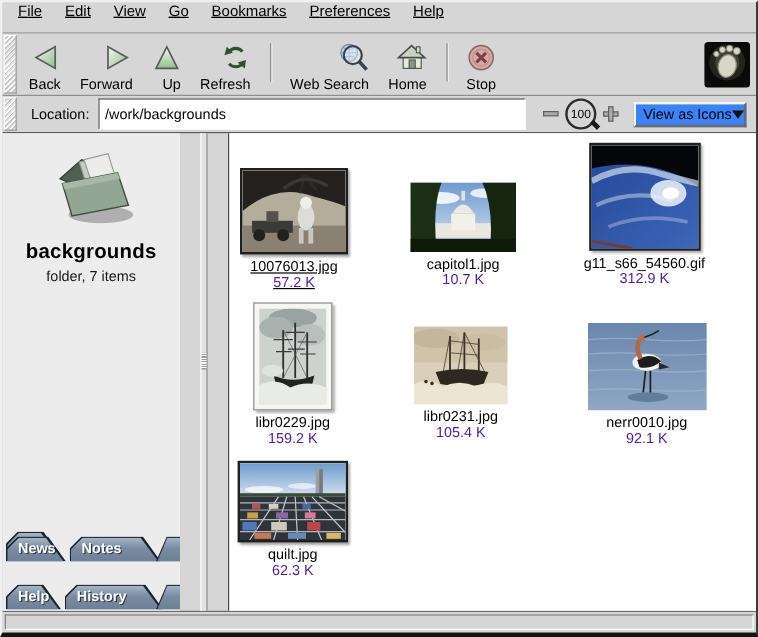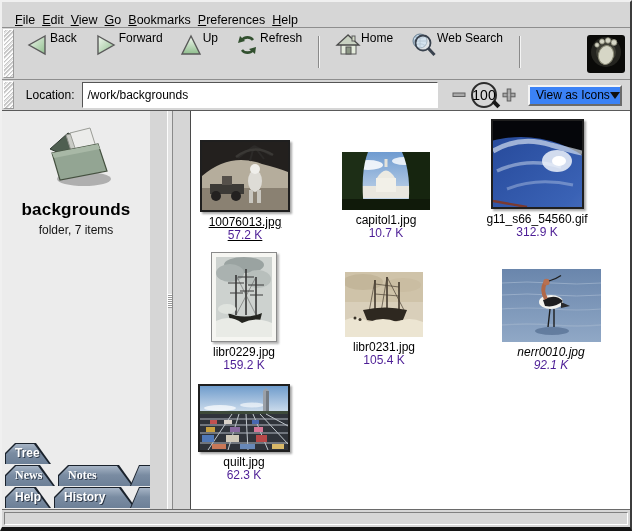--- a/index.html
+++ b/index.html
@@ -7,51 +7,51 @@
   .window {
     position:relative; width:632px; height:531px;
     background:#d6d6d6;
     border-style:solid; border-width:2px 2px 4px 2px;
     border-color:#f0f0f0 #3c3c3c #141414 #f0f0f0;
     font-family:"Liberation Sans","DejaVu Sans",sans-serif;
     font-size:12px; color:#000;
     display:flex; flex-direction:column; overflow:hidden;
   }
   
-  .menubar { height:26px; display:flex; align-items:flex-end; gap:7px;
-    padding:0 0 0 13px; border-bottom:1px solid #8e8e8e; background:#d6d6d6; }
+  .menubar { height:26px; display:flex; align-items:flex-start; gap:19px;
+    padding:0 0 0 13px; border-bottom:1px solid #8e8e8e; background:#d6d6d6;text-decoration:underline; }
   .menu-item { display:inline-block; cursor:default; font-size:12.5px; }
   .menu-item::first-letter { text-decoration:underline; }
   
   .toolbar { height:52px; display:flex; align-items:center;
     border-bottom:1px solid #8e8e8e; background:#d6d6d6; }
   .grip { align-self:stretch; width:11px; margin:1px 2px 1px 1px;
     border:1px solid #9a9a9a; border-top-color:#fff; border-left-color:#fff;
     background:repeating-linear-gradient(135deg,#fdfdfd 0 1px,#c6c6c6 1px 2px,#e2e2e2 2px 3px); }
-  .tbtn { display:flex; align-items:flex-start; justify-content:flex-end;
+  .tbtn { display:flex; flex-direction:column; align-items:flex-end; justify-content:flex-end;
     height:46px; padding:0 6px; margin:0 2px; }
   .tbtn .ticon { height:29px; display:flex; align-items:center; }
   .tbtn .tlabel { font-size:12px; line-height:14px; white-space:nowrap; }
   .tsep { width:1px; height:32px; background:#8a8a8a; box-shadow:1px 0 0 #f4f4f4;
     margin:0 8px; align-self:flex-start; margin-top:8px; }
   .throbber { margin-left:auto; margin-right:5px; width:38px; height:38px;
     background:#0a0a08; border-radius:3px; display:flex; align-items:center; justify-content:center; }
   
   .locbar { height:31px; display:flex; align-items:center;
     border-bottom:1px solid #5a5a5a; background:#d6d6d6; }
   .loc-label { margin:0 8px 0 10px; white-space:nowrap; }
   .loc-input { width:364px; height:20px; border:1px solid #777;
     border-top-color:#555; border-left-color:#555;
     border-bottom-color:#fff; border-right-color:#fff;
     background:#fff; font:12px "Liberation Sans","DejaVu Sans",sans-serif; padding:12px 4px; }
   .zoomctl { display:flex; align-items:center; margin-left:14px; gap:5px; }
   .zbtn { width:14px; height:14px; display:flex; align-items:center; justify-content:center; }
   .zoom-ind { position:relative; width:26px; height:26px; border:2px solid #2c2c2c;
     border-radius:50%; display:flex; align-items:center; justify-content:center;
-    font-size:14px; background:#d6d6d6; }
+    font-size:10px; background:#d6d6d6; }
   .zoom-handle { position:absolute; right:-5px; bottom:0px; width:8px; height:4px;
     background:#161616; transform:rotate(45deg); }
   .viewsel { margin-left:12px; margin-right:8px; width:94px; height:21px;
     display:flex; align-items:center; padding:0 6px;
     background:#3b82f6; border:2px solid; border-color:#f4f4f4 #6a6a6a #6a6a6a #f4f4f4; }
   .viewsel .vlabel { flex:1; font-size:12px; white-space:nowrap; }
   .chev { width:0; height:0; border-left:5px solid transparent; border-right:5px solid transparent;
     border-top:7px solid #101010; }
   
   .main { flex:1; display:flex; min-height:0;gap:17px; }
@@ -60,21 +60,21 @@
   .folder-wrap { margin-top:12px; }
   .sb-title { margin-top:8px; font-size:17px; font-weight:bold; letter-spacing:.2px; }
   .sb-line { margin-top:3px; font-size:12px; color:#151515; }
   .splitter { width:6px; background:#e2e2e2; border-left:1px solid #fcfcfc;
     border-right:1px solid #8a8a8a; position:relative; }
   .split-grip { position:absolute; left:0; right:0; top:46%; height:14px;
     background:repeating-linear-gradient(#fff 0 1px,#9a9a9a 1px 2px); }
   .content { flex:1; position:relative; background:#fff; border-left:1px solid #4a4a4a; overflow:hidden; }
   
   .tab-row { position:absolute; left:3px; right:0; height:22px; display:flex; gap:3px; }
-  .row-tree { bottom:44px; } .row-news { bottom:22px;font-family:Liberation Serif, serif; } .row-help { bottom:0; }
+  .row-tree { bottom:44px; } .row-news { bottom:40px; } .row-help { bottom:0; }
   .tab { position:relative; height:21px; }
   .t-edge,.t-fill { position:absolute;
     clip-path:polygon(0 100%,0 10px,10px 0,calc(100% - 15px) 0,100% 100%); }
   .t-edge { inset:0; background:#1a222c; }
   .t-fill { left:1px; top:1px; right:2px; bottom:0;
     background:linear-gradient(#a7b5c6,#7a8ca2 45%,#6d8097); }
   .t-label { position:absolute; left:10px; top:0; line-height:21px; color:#fff;
     font-size:12px; font-weight:600; text-shadow:1px 1px 0 rgba(22,30,42,.75); }
   .tab-sliver { position:absolute; right:0; top:0; width:20px; height:21px; }
   .s-edge,.s-fill { position:absolute; clip-path:polygon(45% 0,100% 0,100% 100%,0 100%); }
@@ -88,21 +88,21 @@
     font-size:11px; line-height:12px; padding-left:4px; }
   
   .file-item { position:absolute; width:140px; display:flex; flex-direction:column; align-items:center; }
   .thumb { display:block; }
   .framed { border:2px solid #1f1f1f; box-shadow:2px 2px 2px rgba(0,0,0,.35); }
   .matte { background:#f6f6f2; border:1px solid #8a8a8a; padding:4px;
     box-shadow:2px 2px 2px rgba(0,0,0,.3); }
   .fname { margin-top:4px; font-size:12px; line-height:13px; color:#000; white-space:nowrap; }
   .fsize { font-size:12px; line-height:13px; color:#4c1d95; }
   .it-1 { left:-16px; top:29px;text-decoration:underline; } .it-2 { left:125px; top:41px; } .it-3 { left:276px; top:8px; }
-  .it-4 { left:-17px; top:141px; } .it-5 { left:123px; top:161px; } .it-6 { left:290px; top:158px;font-style:italic; }
+  .it-4 { left:-17px; top:141px; } .it-5 { left:123px; top:161px; } .it-6 { left:278px; top:158px; }
   .it-7 { left:-17px; top:273px; }
 </style>
 </head>
 <body>
 
 <div class="window">
 
   <div class="menubar">
     <span class="menu-item">File</span>
     <span class="menu-item">Edit</span>
@@ -170,44 +170,54 @@
           <polygon points="21,21 15,16 22,14" fill="#32502f"></polygon>
         </svg>
         </span>
       <span class="tlabel">Refresh</span>
     </div>
 
     <div class="tsep"></div>
 
     <div class="tbtn">
       <span class="ticon">
+        <svg width="28" height="26" viewBox="0 0 28 26">
+          <circle cx="11" cy="9" r="7" fill="#c2d6e6" stroke="#6a8092"></circle>
+          <path d="M4,9 H18 M11,2 V16 M6,4.5 Q11,8 16,4.5 M6,13.5 Q11,10 16,13.5" fill="none" stroke="#8aa0b2" stroke-width=".9"></path>
+          <circle cx="14" cy="11" r="7.5" fill="rgba(235,243,250,.45)" stroke="#39424e" stroke-width="1.8"></circle>
+          <line x1="19.5" y1="16.5" x2="25.5" y2="23" stroke="#39424e" stroke-width="3"></line>
+        </svg>
+        </span>
+      <span class="tlabel">Web Search</span>
+    </div>
+
+    <div class="tbtn">
+      <span class="ticon">
         <svg width="26" height="24" viewBox="0 0 26 24">
           <rect x="6" y="11" width="15" height="10" fill="#e4ecdc" stroke="#5a5a5a"></rect>
           <polygon points="13,2 2,12 24,12" fill="#c9d2c2" stroke="#4a4a4a" stroke-width="1.3"></polygon>
           <rect x="11" y="14" width="5" height="7" fill="#8b9684" stroke="#555"></rect>
           <rect x="17" y="3" width="3" height="5" fill="#d4dcc8" stroke="#5a5a5a"></rect>
         </svg>
         </span>
       <span class="tlabel">Home</span>
     </div>
 
-    <div class="tbtn">
-      <span class="ticon">
-        <svg width="28" height="26" viewBox="0 0 28 26">
-          <circle cx="11" cy="9" r="7" fill="#c2d6e6" stroke="#6a8092"></circle>
-          <path d="M4,9 H18 M11,2 V16 M6,4.5 Q11,8 16,4.5 M6,13.5 Q11,10 16,13.5" fill="none" stroke="#8aa0b2" stroke-width=".9"></path>
-          <circle cx="14" cy="11" r="7.5" fill="rgba(235,243,250,.45)" stroke="#39424e" stroke-width="1.8"></circle>
-          <line x1="19.5" y1="16.5" x2="25.5" y2="23" stroke="#39424e" stroke-width="3"></line>
-        </svg>
-        </span>
-      <span class="tlabel">Web Search</span>
-    </div>
-
     <div class="tsep"></div>
 
+    <div class="tbtn">
+      <span class="ticon">
+        <svg width="24" height="24" viewBox="0 0 24 24">
+          <circle cx="12" cy="12" r="10" fill="#d9a8a8" stroke="#8f6a6a" stroke-width="1.4"></circle>
+          <circle cx="12" cy="12" r="7" fill="none" stroke="#c09090" stroke-width="1.2"></circle>
+          <path d="M8,8 L16,16 M16,8 L8,16" stroke="#7c4343" stroke-width="2.6"></path>
+        </svg>
+        </span>
+      <span class="tlabel">Stop</span>
+    </div>
 
     <div class="throbber">
       <span>
         <svg width="34" height="34" viewBox="0 0 34 34">
           <circle cx="17" cy="17" r="15" fill="#e8e8c8" opacity=".12"></circle>
           <circle cx="17" cy="17" r="10" fill="#e8e8c8" opacity=".15"></circle>
           <ellipse cx="17" cy="20" rx="7.5" ry="9.5" transform="rotate(14 17 20)" fill="#d6d6c6" stroke="#8c8c78" stroke-width="1"></ellipse>
           <circle cx="8" cy="10" r="2.2" fill="#d6d6c6" stroke="#8c8c78" stroke-width=".8"></circle>
           <circle cx="13" cy="6.5" r="2.5" fill="#d6d6c6" stroke="#8c8c78" stroke-width=".8"></circle>
           <circle cx="19" cy="5.5" r="2.7" fill="#d6d6c6" stroke="#8c8c78" stroke-width=".8"></circle>

